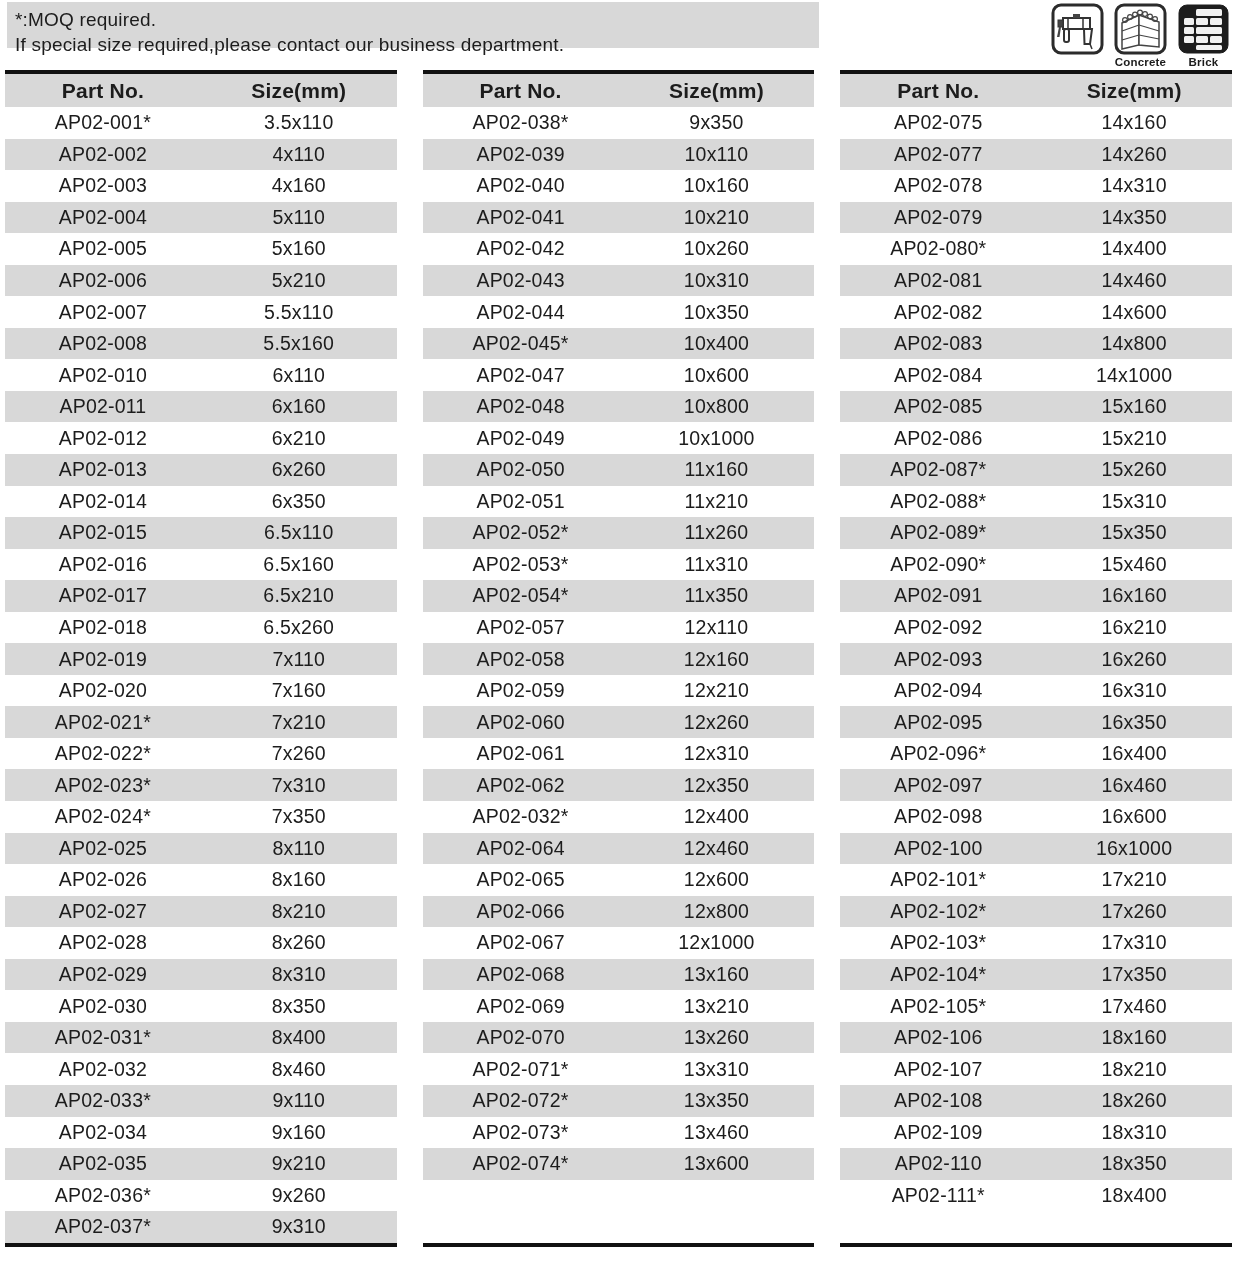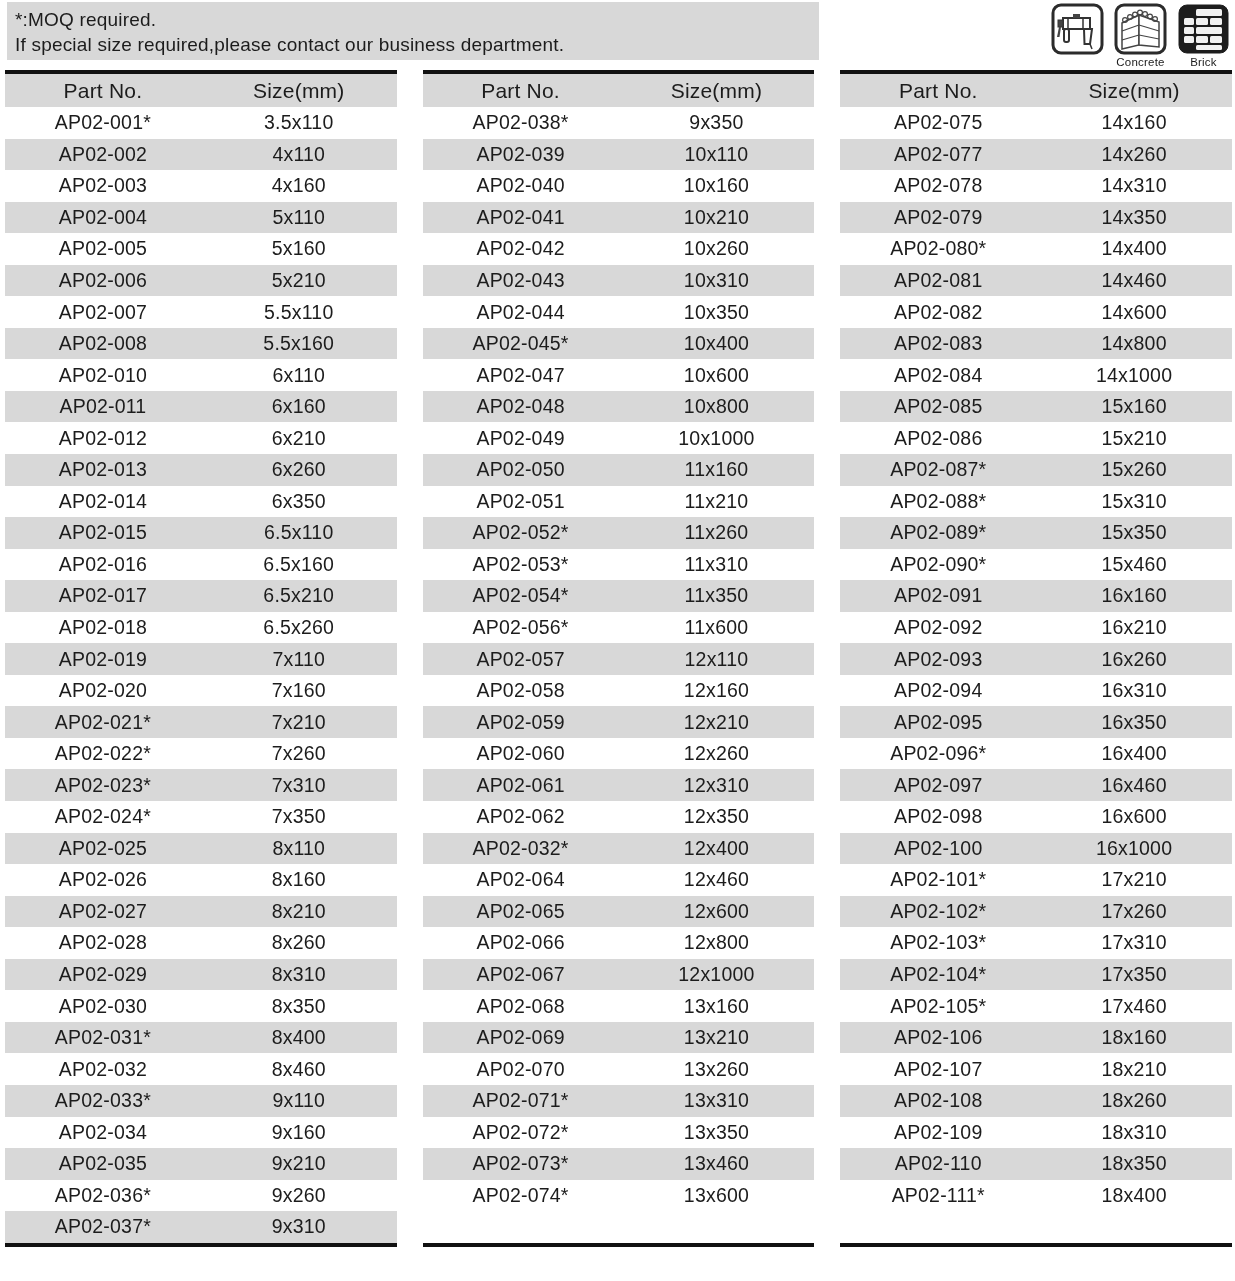--- a/index.html
+++ b/index.html
@@ -7,56 +7,56 @@
     width:1235px;height:1281px;
     background:#ffffff;
     font-family:"Liberation Sans", sans-serif;
     color:var(--text,#1c1c1c);
     position:relative;
     overflow:hidden;
   }
   
   .note-box{
     position:absolute;left:7px;top:2px;
-    width:812px;height:58px;
+    width:812px;height:46px;
     background:var(--row-alt,#d8d8d8);
     box-sizing:border-box;
     padding:5px 10px 0 8px;
   }
   .note-line{
     font-size:19px;line-height:25px;
     letter-spacing:0.2px;
     white-space:nowrap;
   }
   
   .icons{
     position:absolute;right:4px;top:3px;
     display:flex;gap:8px;
   }
   .icon-wrap{width:55px;display:flex;flex-direction:column;align-items:center;}
   .icon-wrap svg{width:55px;height:52px;display:block;}
   .icon-label{
-    font-size:11.5px;font-weight:normal;line-height:12px;margin-top:1px;
+    font-size:11.5px;font-weight:bold;line-height:12px;margin-top:1px;
     letter-spacing:0.2px;white-space:nowrap;
   }
   
   .tables{
     position:absolute;left:5px;top:70px;right:3px;
     display:flex;gap:26px;
   }
   .ptable{
     flex:1 1 0;
     border-top:4px solid var(--border,#111);
     border-bottom:4px solid var(--border,#111);
   }
   .header-row{
     height:33px;
     background:var(--row-alt,#d8d8d8);
     display:flex;align-items:center;
-    font-weight:normal;font-size:21px;
+    font-weight:bold;font-size:21px;
   }
   .row{
     height:31.55px;
     display:flex;align-items:center;
     font-size:19.5px;
   }
   .ptable .row:nth-child(even){background:var(--row-alt,#d8d8d8);}
   .cell{
     flex:1 1 0;text-align:center;
     white-space:nowrap;overflow:hidden;
@@ -341,24 +341,20 @@
         </div>
         <div class="row">
           <span class="cell">AP02-053*</span>
           <span class="cell">11x310</span>
         </div>
         <div class="row">
           <span class="cell">AP02-054*</span>
           <span class="cell">11x350</span>
         </div>
         <div class="row">
-          <span class="cell">AP02-056*</span>
-          <span class="cell">11x600</span>
-        </div>
-        <div class="row">
           <span class="cell">AP02-057</span>
           <span class="cell">12x110</span>
         </div>
         <div class="row">
           <span class="cell">AP02-058</span>
           <span class="cell">12x160</span>
         </div>
         <div class="row">
           <span class="cell">AP02-059</span>
           <span class="cell">12x210</span>

